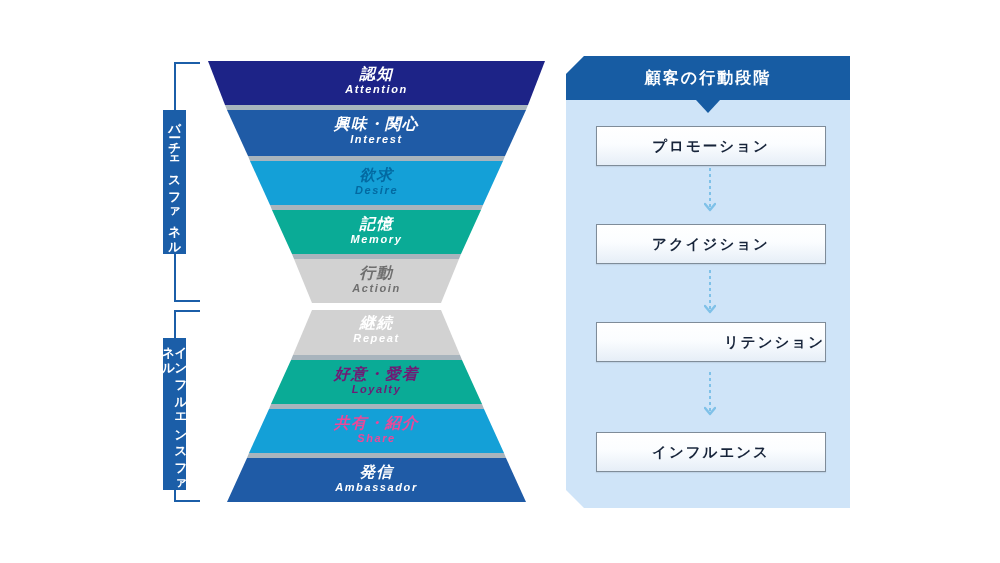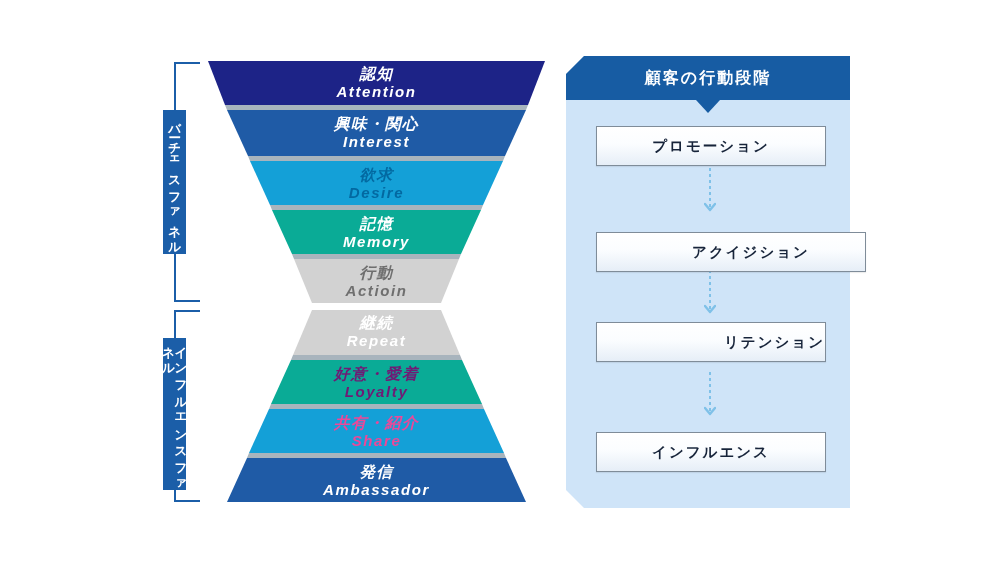--- a/index.html
+++ b/index.html
@@ -39,21 +39,21 @@
     font-style:italic;
   }
   .seg-jp{
     display:block;
     font-size:15.5px;
     font-weight:700;
     letter-spacing:1.5px;
   }
   .seg-en{
     display:block;
-    font-size:15px;
+    font-size:11px;
     font-weight:700;
     letter-spacing:1.6px;
     margin-top:2px;
   }
 
   
   #panel{position:absolute;left:566px;top:56px;width:284px;height:452px;border-radius:24px;}
   #panelBg{position:absolute;inset:0;}
   .panel-title{
     position:absolute;
@@ -172,21 +172,21 @@
     <div class="stepbox" style="top:70px;">
       <span>プロモーション</span>
     </div>
     <div class="connector" style="top:112px;height:42px;">
       <div class="dots"></div>
       <svg class="chev" viewBox="0 0 12 10">
         <path d="M1 2 L6 8 L11 2" fill="none" stroke="#7fc1e8" stroke-width="2.4" stroke-linecap="round" stroke-linejoin="round"></path>
       </svg>
     </div>
 
-    <div class="stepbox" style="top:176px;padding-left:40px;">
+    <div class="stepbox" style="top:168px;">
       <span>アクイジション</span>
     </div>
     <div class="connector" style="top:214px;height:42px;">
       <div class="dots"></div>
       <svg class="chev" viewBox="0 0 12 10">
         <path d="M1 2 L6 8 L11 2" fill="none" stroke="#7fc1e8" stroke-width="2.4" stroke-linecap="round" stroke-linejoin="round"></path>
       </svg>
     </div>
 
     <div class="stepbox" style="top:266px;justify-content:flex-end;">

